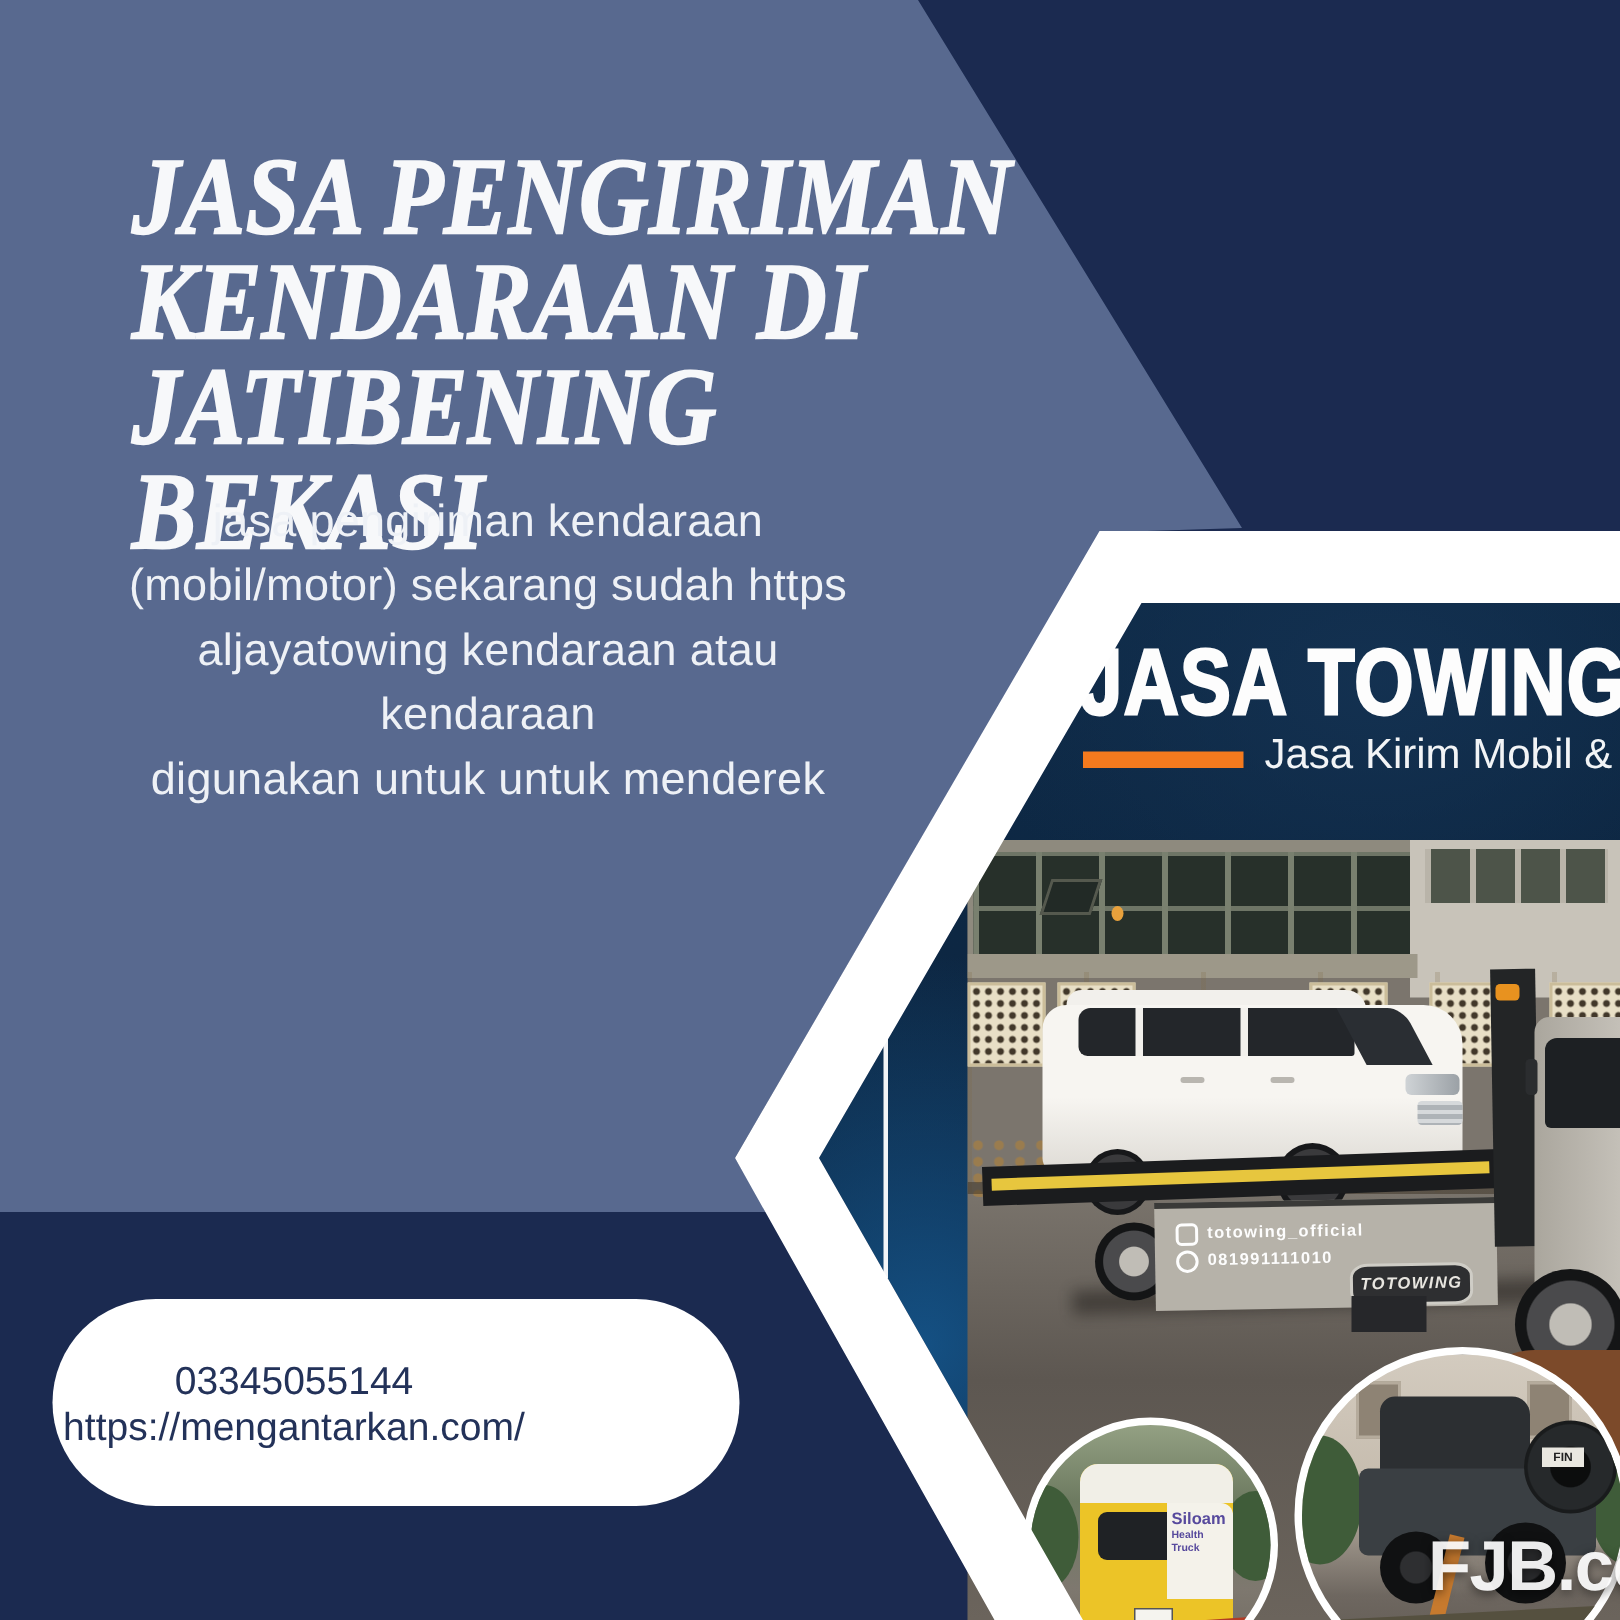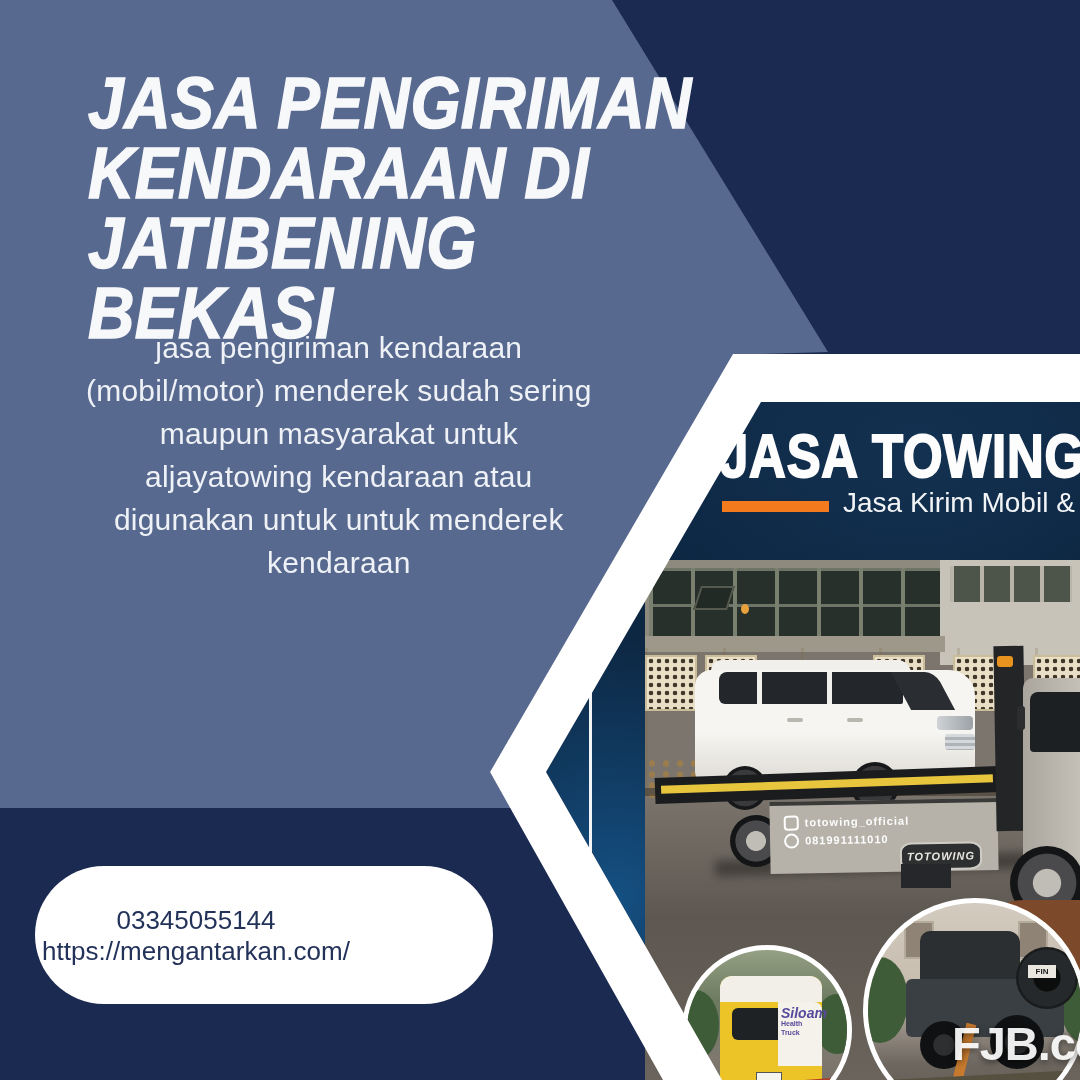--- a/index.html
+++ b/index.html
@@ -2,21 +2,21 @@
 <html><head>
 <meta charset="utf-8">
 <style>
   html,body{margin:0;padding:0;}
   body{width:1080px;height:1080px;overflow:hidden;position:relative;
        font-family:"Liberation Sans",sans-serif;background:#1b2a50;}
   .abs{position:absolute;}
   
   #slate-panel{left:0;top:0;width:1080px;height:1080px;background:#58698f;
     clip-path:polygon(0 0,612px 0,828px 352px,733px 355px,490px 772px,511px 808px,0 808px);}
-  #title-block{left:88px;top:68px;}
+  #title-block{left:88px;top:96px;font-family:Liberation Serif, serif;}
   .title-line{font-size:73px;line-height:70px;font-weight:bold;font-style:italic;
     color:#f7f8fa;transform:scaleX(.88);transform-origin:left top;white-space:nowrap;
     -webkit-text-stroke:1.5px #f7f8fa;letter-spacing:.5px;}
   #body-block{left:86px;top:326px;text-align:center;}
   .body-line{font-size:30px;line-height:43px;color:#eef1f6;white-space:nowrap;letter-spacing:.2px;}
   
   #contact-pill{left:35px;top:866px;width:458px;height:138px;background:#ffffff;border-radius:70px;}
   #pill-text{left:36px;top:905px;width:320px;text-align:center;}
   .pill-line{font-size:26px;line-height:31px;color:#233259;}
   
@@ -91,21 +91,21 @@
   .dirt{left:340px;top:340px;width:95px;height:75px;background:#7c4a2a;border-radius:40% 0 0 50%;}
   .inset{border-radius:50%;overflow:hidden;border:5px solid #ffffff;box-sizing:border-box;}
   #inset-left{left:37px;top:385px;width:170px;height:170px;
     background:linear-gradient(180deg,#93a083 0%,#6d7a60 32%,#7e786f 68%,#6f695f 100%);}
   .tree{background:#3f5c39;border-radius:50%;}
   .kombi{left:33px;top:26px;width:102px;height:118px;background:#ecc427;border-radius:12px 12px 6px 6px;}
   .kombi-roof{left:0;top:0;width:102px;height:26px;background:#f1efe7;border-radius:12px 12px 0 0;}
   .kombi-win{left:12px;top:32px;width:66px;height:32px;background:#1f2225;border-radius:6px;}
   .kombi-decal{left:58px;top:26px;width:44px;height:64px;background:#f4f2ea;border-radius:0 8px 0 0;
     padding:6px 2px 0 3px;box-sizing:border-box;}
-  .decal-t1{font-size:14px;font-weight:bold;font-style:italic;color:#574a9d;line-height:11px;}
+  .decal-t1{font-size:11px;font-weight:bold;color:#574a9d;line-height:11px;}
   .decal-t2{font-size:7px;font-weight:bold;color:#574a9d;line-height:9px;}
   .kombi-plate{left:36px;top:96px;width:24px;height:9px;background:#f5f4ef;border:1px solid #555;}
   .inset-bed{left:-6px;top:132px;width:190px;height:40px;background:#b23b24;transform:rotate(-4deg);
     color:#f3c93e;font-size:15px;font-weight:bold;font-style:italic;padding:8px 0 0 12px;box-sizing:border-box;letter-spacing:2px;}
   #inset-right{left:218px;top:338px;width:224px;height:224px;
     background:linear-gradient(180deg,#d3cbbf 0%,#c6bcae 40%,#6e6760 75%,#5c564e 100%);}
   .house-win{top:18px;width:26px;height:34px;background:#8e8374;border:2px solid #b5ab9c;}
   .jeep-top{left:52px;top:28px;width:100px;height:52px;background:#2c2f32;border-radius:10px 12px 0 0;}
   .jeep-body{left:38px;top:76px;width:158px;height:58px;background:#3a3f43;border-radius:6px;}
   .spare{left:148px;top:44px;width:62px;height:62px;border-radius:50%;
@@ -223,25 +223,24 @@
 <div class="abs" id="chevron-band"></div>
 
 <div class="abs" id="title-block">
   <div class="title-line">JASA PENGIRIMAN</div>
   <div class="title-line">KENDARAAN DI</div>
   <div class="title-line">JATIBENING</div>
   <div class="title-line">BEKASI</div>
 </div>
 <div class="abs" id="body-block">
   <div class="body-line">jasa pengiriman kendaraan</div>
-  <div class="body-line">(mobil/motor) menderek sudah sering</div>
-  <div class="body-line">maupun masyarakat untuk</div>
+  <div class="body-line">(mobil/motor) sekarang sudah https</div>
   <div class="body-line">aljayatowing kendaraan atau</div>
+  <div class="body-line">kendaraan</div>
   <div class="body-line">digunakan untuk untuk menderek</div>
-  <div class="body-line">kendaraan</div>
 </div>
 
 <div class="abs" id="contact-pill"></div>
 <div class="abs" id="pill-text">
   <div class="pill-line">03345055144</div>
   <div class="pill-line">https://mengantarkan.com/</div>
 </div>
 
 <div class="abs" id="watermark">FJB.co</div>
 

